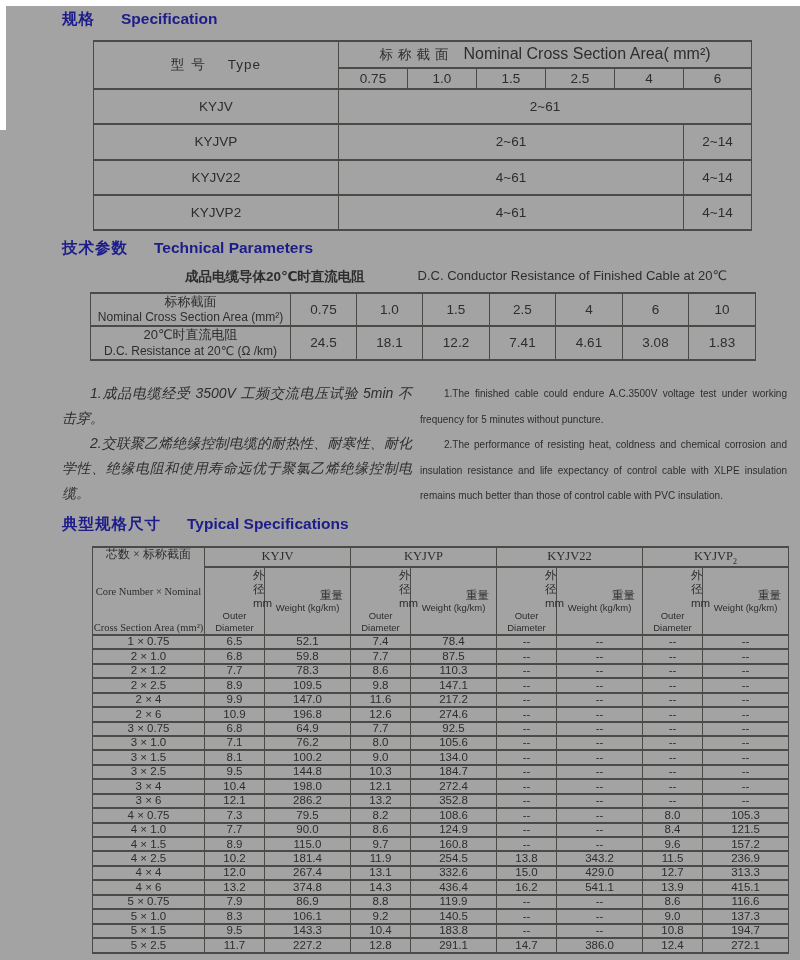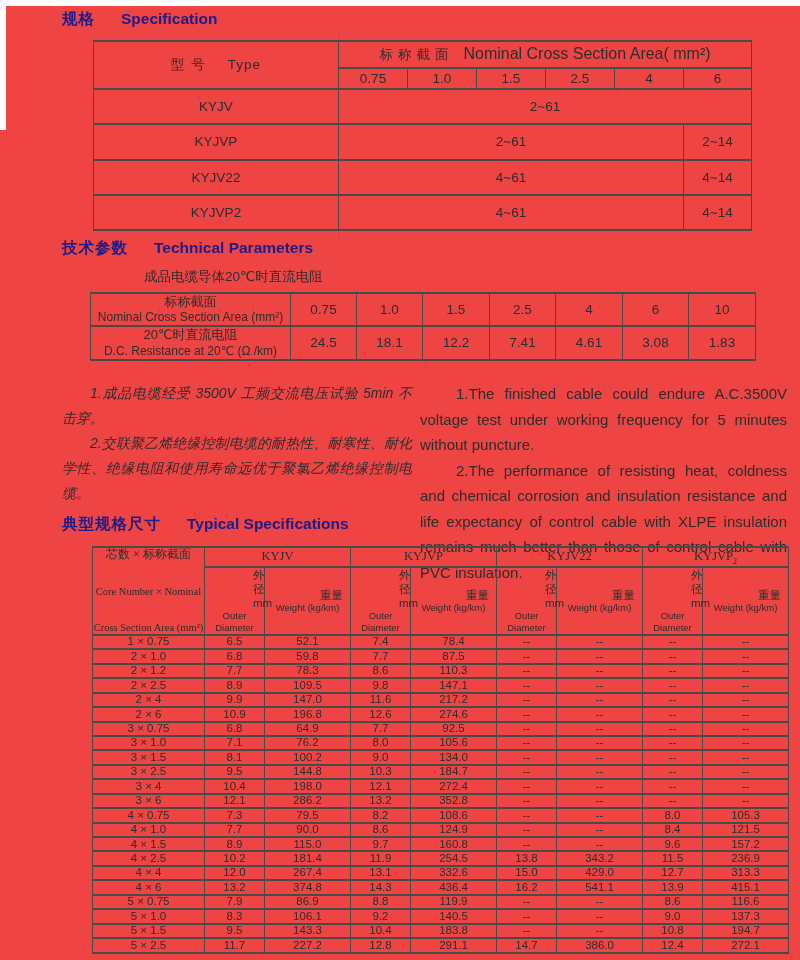--- a/index.html
+++ b/index.html
@@ -1,21 +1,21 @@
 <!DOCTYPE html>
 <html><head>
 <meta charset="utf-8">
 <style>
   html,body { margin:0; padding:0; }
   body {
     width:800px; height:960px; position:relative; background:#ffffff;
     font-family:"Liberation Sans","DejaVu Sans",sans-serif;
     color:#2d2d2d; overflow:hidden;
   }
-  .page { position:absolute; inset:0; background:#ef4444; }
+  .page { position:absolute; inset:0; background:#a3a3a3; }
   .scan-edge-top  { position:absolute; top:0; left:0; width:800px; height:6px; background:#ffffff; }
   .scan-edge-left { position:absolute; top:0; left:0; width:6px; height:130px; background:#ffffff; }
 
   .sec-head { position:absolute; left:62px; color:#1c1c8a; font-weight:bold; font-size:15.5px; white-space:nowrap; }
   .sec-head .zh { letter-spacing:1px; }
   .sec-head .en { margin-left:26px; }
 
   table { border-collapse:collapse; table-layout:fixed; position:absolute; }
   td,th { padding:0; text-align:center; vertical-align:middle; font-weight:normal;
           border-left:1px solid #4a4a46; border-right:1px solid #4a4a46;
@@ -24,32 +24,32 @@
   
   .t1 { left:93px; top:40px; width:658px; height:191px; font-size:13.5px; }
   .t1 .r1 { height:27px; }
   .t1 .r2 { height:21px; }
   .t1 .type-cell { letter-spacing:1px; }
   .t1 .zh-sp { letter-spacing:5px; margin-right:10px; }
   .t1 .type-head .zh-sp { letter-spacing:7px; margin-right:16px; }
 
   
   .caption-row { position:absolute; left:90px; top:268px; width:665px; display:flex; font-size:13.5px; }
-  .caption-row .zh { margin-left:54px; }
+  .caption-row .zh { margin-left:95px;font-weight:bold; }
   .caption-row .en { margin-left:auto; margin-right:28px; font-size:13px; }
   .t2 { left:90px; top:292px; width:665px; height:68px; font-size:13.5px; }
   .t2 .lbl { line-height:1.25; }
   .t2 .lbl .l1 { font-size:13px; display:block; }
   .t2 .lbl .l2 { font-size:12px; display:block;text-align:center; }
 
   
   .notes-zh { position:absolute; left:62px;  top:381px; width:350px; }
   .notes-en { position:absolute; left:420px; top:381px; width:367px; }
   .notes-zh p { margin:0; font-size:14px;  line-height:25px;   text-indent:2em;  text-align:justify;font-style:italic; }
-  .notes-en p { margin:0; font-size:15px; line-height:25.5px; text-indent:2.4em; text-align:justify; }
+  .notes-en p { margin:0; font-size:10px; line-height:25.5px; text-indent:2.4em; text-align:justify; }
 
   
   .t3 { left:92px; top:546px; width:697px; height:406px; }
   .t3 thead .gr { height:20px; font-size:12.5px; font-weight:bold;font-family:Liberation Serif, serif; }
   .t3 thead .gr sub { font-size:8px; }
   .t3 .corner { line-height:1.15; }
   .t3 .corner .c1 { display:block; font-size:12px; }
   .t3 .corner .c2 { display:block; font-size:10.5px;margin-top:24px; }
   .t3 .sub2 th { height:36px; line-height:1.2; }
   .t3 .sub2 .s1 { display:block; font-size:11.5px;margin-left:48px; }
@@ -115,20 +115,21 @@
       </tr>
     </tbody>
   </table>
 
   <div class="sec-head" style="top:238px;">
     <span class="zh">技术参数</span><span class="en">Technical Parameters</span>
   </div>
 
   <div class="caption-row">
     <span class="zh">成品电缆导体20℃时直流电阻</span>
+    <span class="en">D.C. Conductor Resistance of Finished Cable at 20℃</span>
   </div>
 
   <table class="t2">
     <colgroup>
       <col style="width:200px">
         <col style="width:66px">
         <col style="width:66px">
         <col style="width:67px">
       <col style="width:66px">
         <col style="width:67px">

